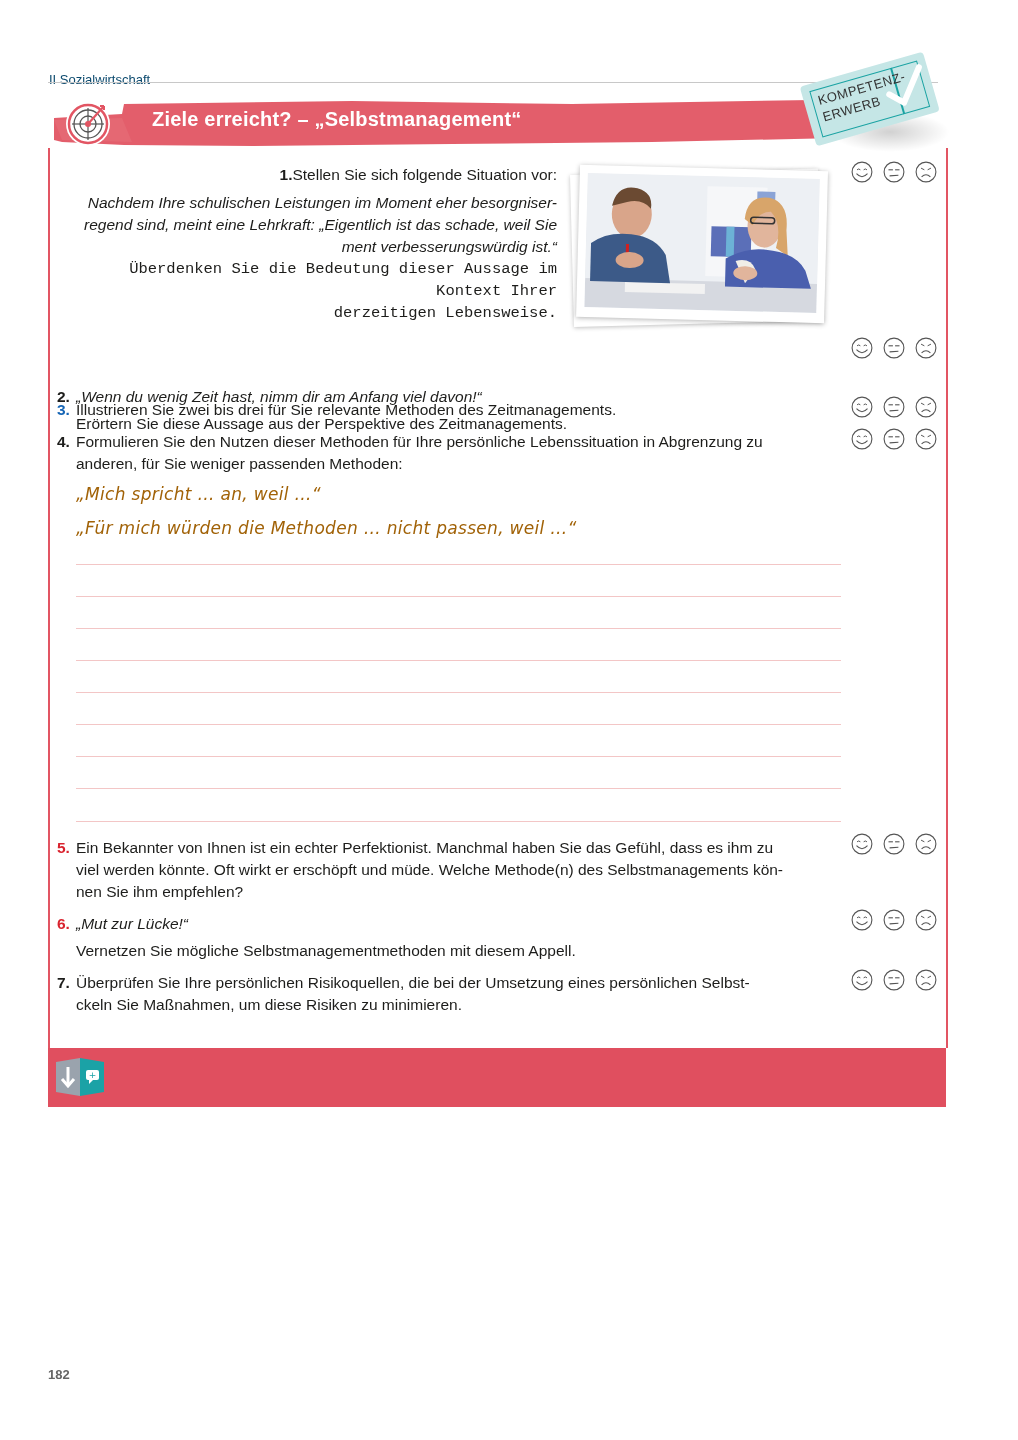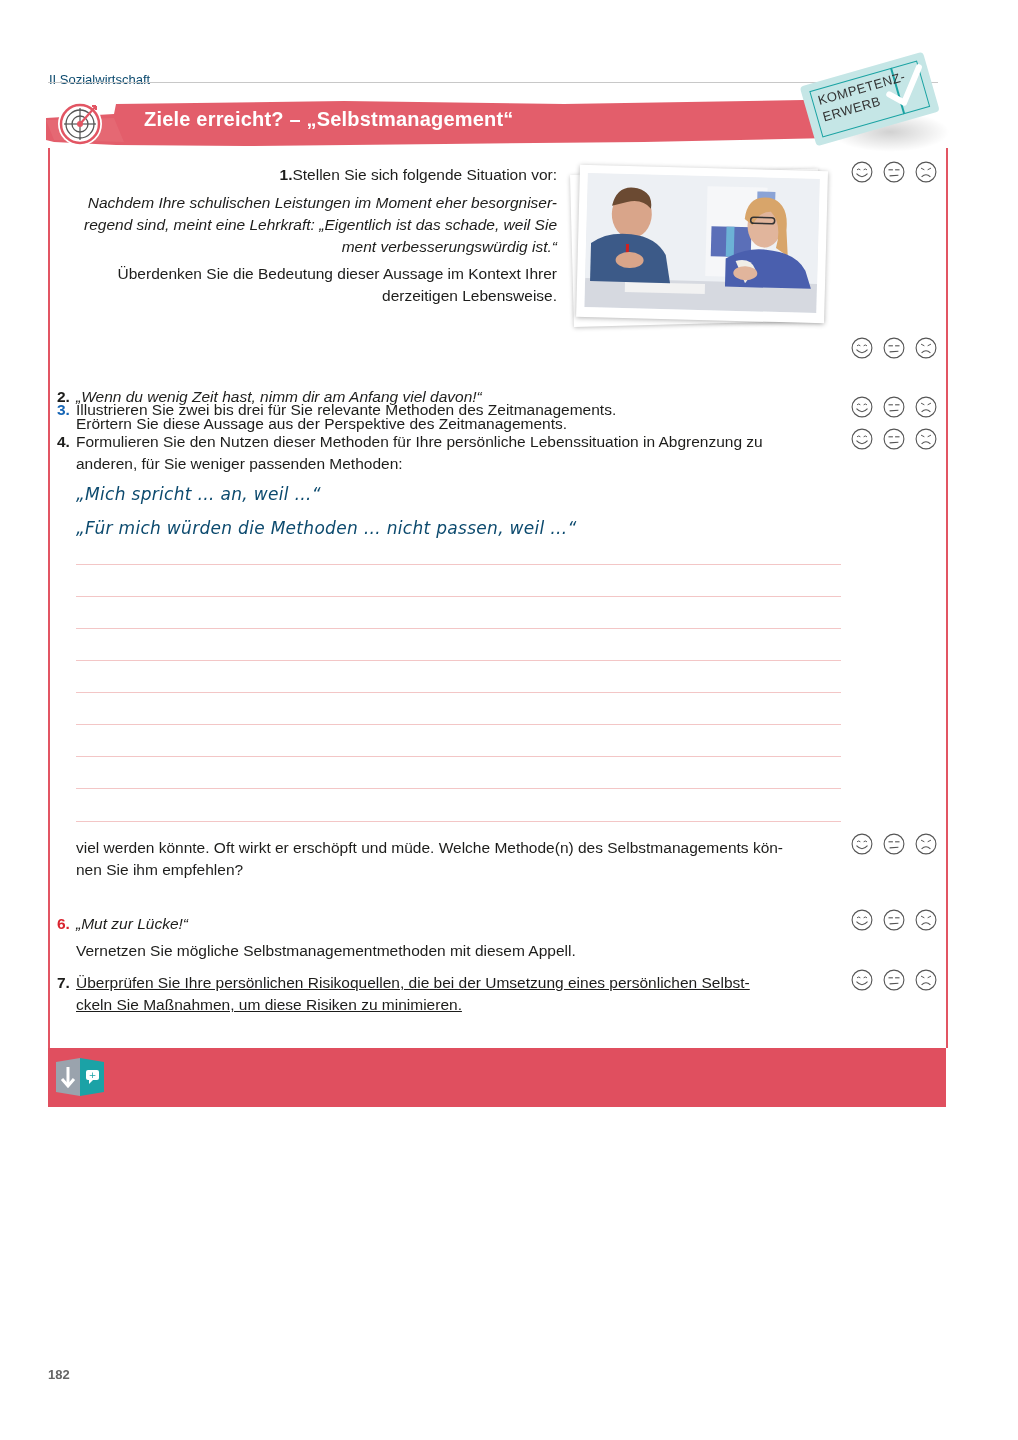--- a/index.html
+++ b/index.html
@@ -9,21 +9,21 @@
     overflow: hidden;
   }
   .running-head {
     position: absolute; left: 49px; top: 72px; font-size: 13px; color: #0c4a6e;
   }
   .head-rule {
     position: absolute; left: 48px; top: 82px; width: 890px; height: 1px; background: #c8c8c8;
   }
   
   .banner {
-    position: absolute; left: 44px; top: 98px; width: 790px; height: 50px;
+    position: absolute; left: 52px; top: 98px; width: 790px; height: 50px;
   }
   .banner-svg { position: absolute; left: 0; top: 0; }
   .banner-title {
     position: absolute; left: 100px; top: 10px; font-size: 20px; font-weight: bold; color: #ffffff;
     letter-spacing: 0.2px;
   }
   .target-icon { position: absolute; left: 12px; top: 0px; }
   
   .ticket { position: absolute; left: 808px; top: 66px; width: 140px; height: 80px; transform: rotate(-16deg); }
   .ticket-shadow { position: absolute; left: 830px; top: 112px; width: 120px; height: 40px;
@@ -48,21 +48,21 @@
   }
   .task {
     position: absolute; left: 57px; font-size: 15.5px; line-height: 22px; color: #1d1d1b;
   }
   .task .num { font-weight: bold; display: inline-block; width: 19px; }
   .task .num.blue { color: #1565b5; }
   .task .num.red { color: #d9232e; }
   .indent { padding-left: 19px; }
   .italic { font-style: italic; }
   .hand {
-    font-family: "DejaVu Sans", sans-serif; color: #0c4a6e; font-size: 17px; font-style: italic;
+    font-family: "DejaVu Sans", sans-serif; color: #a16207; font-size: 17px; font-style: italic;
     letter-spacing: 0.3px;
   }
   .photo {
     position: absolute; left: 578px; top: 168px; width: 248px; height: 156px;
     transform: rotate(1.5deg);
   }
   .photo-back {
     position: absolute; left: -6px; top: 4px; width: 248px; height: 152px; background: #ffffff;
     box-shadow: 0 1px 4px rgba(0,0,0,0.25); transform: rotate(-3deg);
   }
@@ -161,21 +161,21 @@
 
 <div class="task" style="top:164px; width:500px;text-align:right;">
   <div>
     <span class="num">1.</span><span>Stellen Sie sich folgende Situation vor:</span>
   </div>
   <div class="indent italic" style="margin-top:6px; line-height:22px;">
     <div>Nachdem Ihre schulischen Leistungen im Moment eher besorgniser-</div>
     <div>regend sind, meint eine Lehrkraft: „Eigentlich ist das schade, weil Sie</div>
     <div>ment verbesserungswürdig ist.“</div>
   </div>
-  <div class="indent" style="margin-top:5px;">
+  <div class="indent" style="font-family:Liberation Mono, monospace;">
     <div>Überdenken Sie die Bedeutung dieser Aussage im Kontext Ihrer</div>
     <div>derzeitigen Lebensweise.</div>
   </div>
 </div>
 
 <div class="task" style="top:340px; width:780px;margin-top:46px;">
   <div>
     <span class="num">2.</span><span class="italic">„Wenn du wenig Zeit hast, nimm dir am Anfang viel davon!“</span>
   </div>
   <div class="indent" style="margin-top:5px;">Erörtern Sie diese Aussage aus der Perspektive des Zeitmanagements.</div>
@@ -200,32 +200,35 @@
   <div class="write-line" style="top:628px;"></div>
   <div class="write-line" style="top:660px;"></div>
   <div class="write-line" style="top:692px;"></div>
   <div class="write-line" style="top:724px;"></div>
   <div class="write-line" style="top:756px;"></div>
   <div class="write-line" style="top:788px;"></div>
   <div class="write-line" style="top:821px;"></div>
 </div>
 
 <div class="task" style="top:837px; width:785px;">
+  <div>
+    <span class="num red">5.</span><span>Ein Bekannter von Ihnen ist ein echter Perfektionist. Manchmal haben Sie das Gefühl, dass es ihm zu</span>
+  </div>
   <div class="indent">viel werden könnte. Oft wirkt er erschöpft und müde. Welche Methode(n) des Selbstmanagements kön-</div>
   <div class="indent">nen Sie ihm empfehlen?</div>
 </div>
 
 <div class="task" style="top:913px; width:780px;">
   <div>
     <span class="num red">6.</span><span class="italic">„Mut zur Lücke!“</span>
   </div>
   <div class="indent" style="margin-top:5px;">Vernetzen Sie mögliche Selbstmanagementmethoden mit diesem Appell.</div>
 </div>
 
-<div class="task" style="top:972px; width:785px;text-decoration:underline;">
+<div class="task" style="top:972px; width:785px;">
   <div>
     <span class="num">7.</span><span>Überprüfen Sie Ihre persönlichen Risikoquellen, die bei der Umsetzung eines persönlichen Selbst-</span>
   </div>
   <div class="indent">ckeln Sie Maßnahmen, um diese Risiken zu minimieren.</div>
 </div>
 
 <div id="smiley-container">
     <div class="smileys" style="top: 161px;">
       <svg width="22" height="22" viewBox="0 0 20 20" class="smiley" style="left: 0px;">
         <circle cx="10" cy="10" r="9" fill="#fff" stroke="#555" stroke-width="1"></circle>

